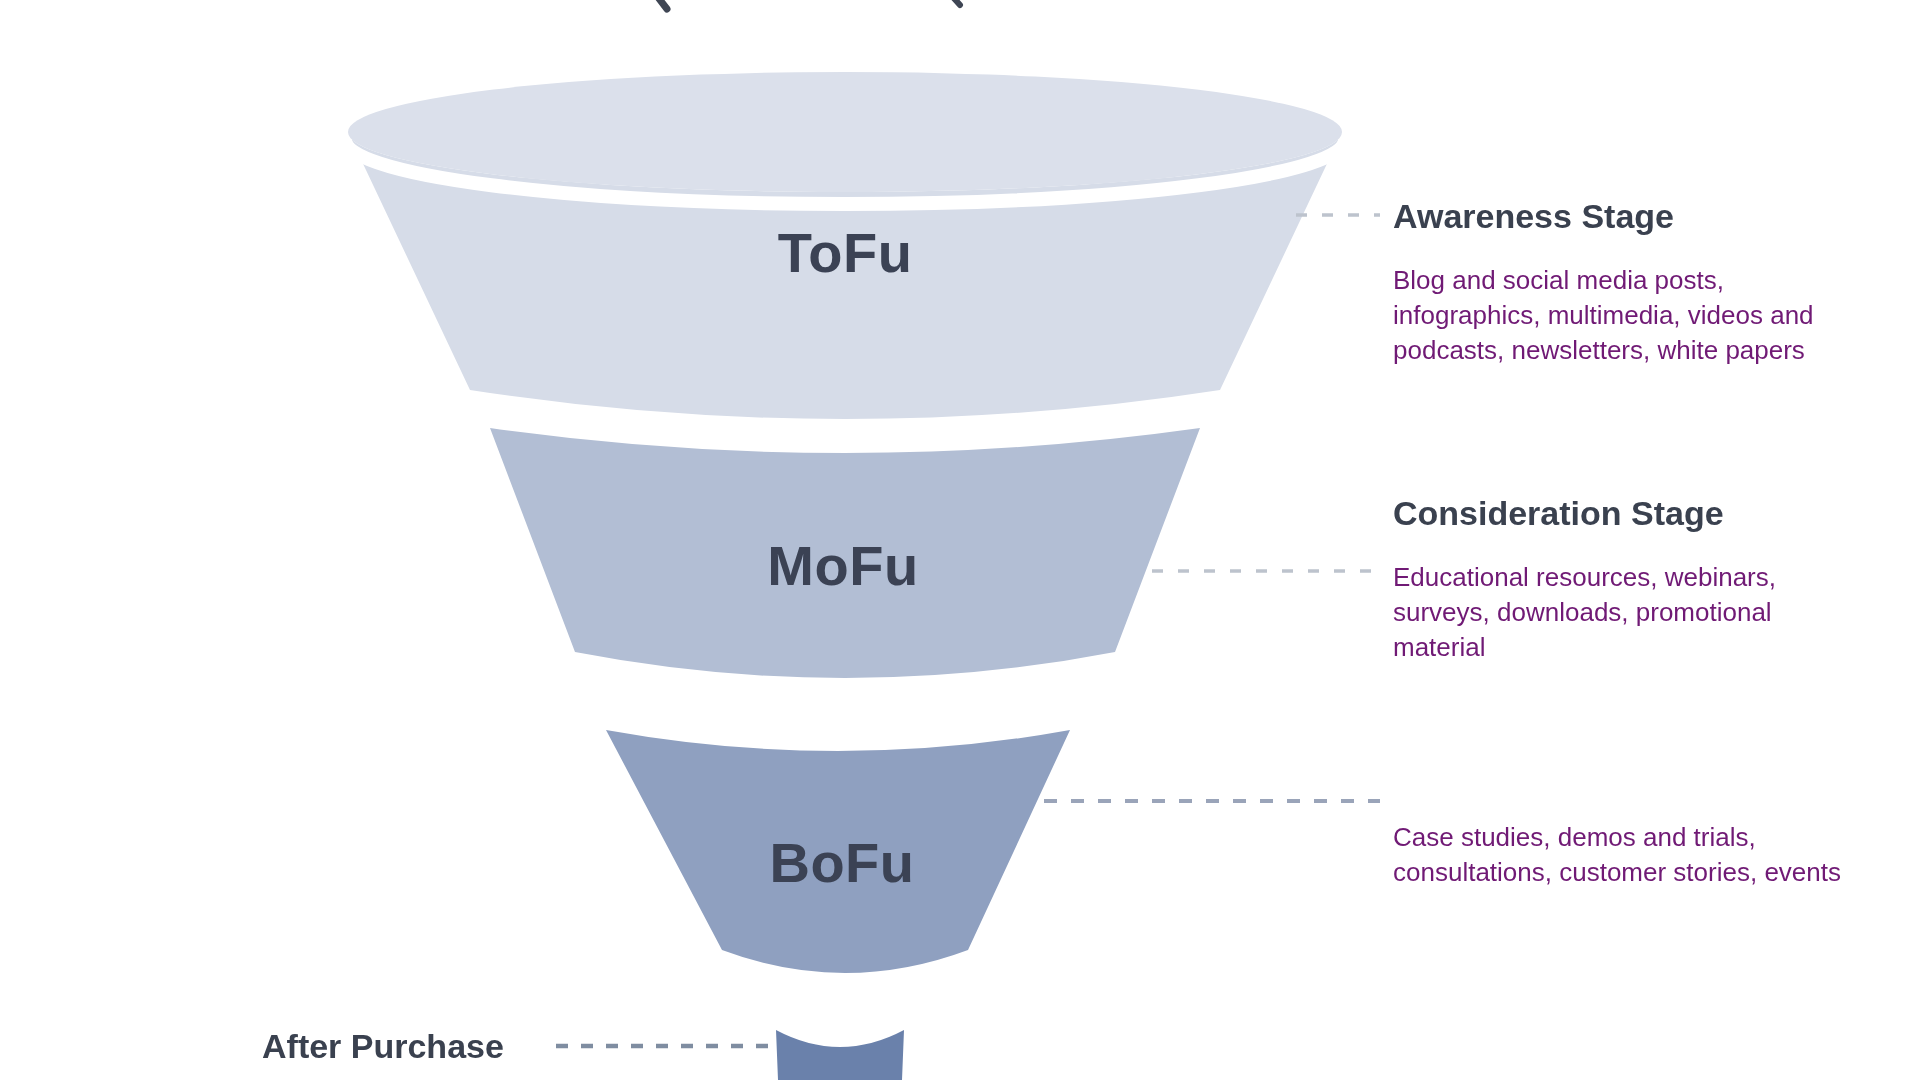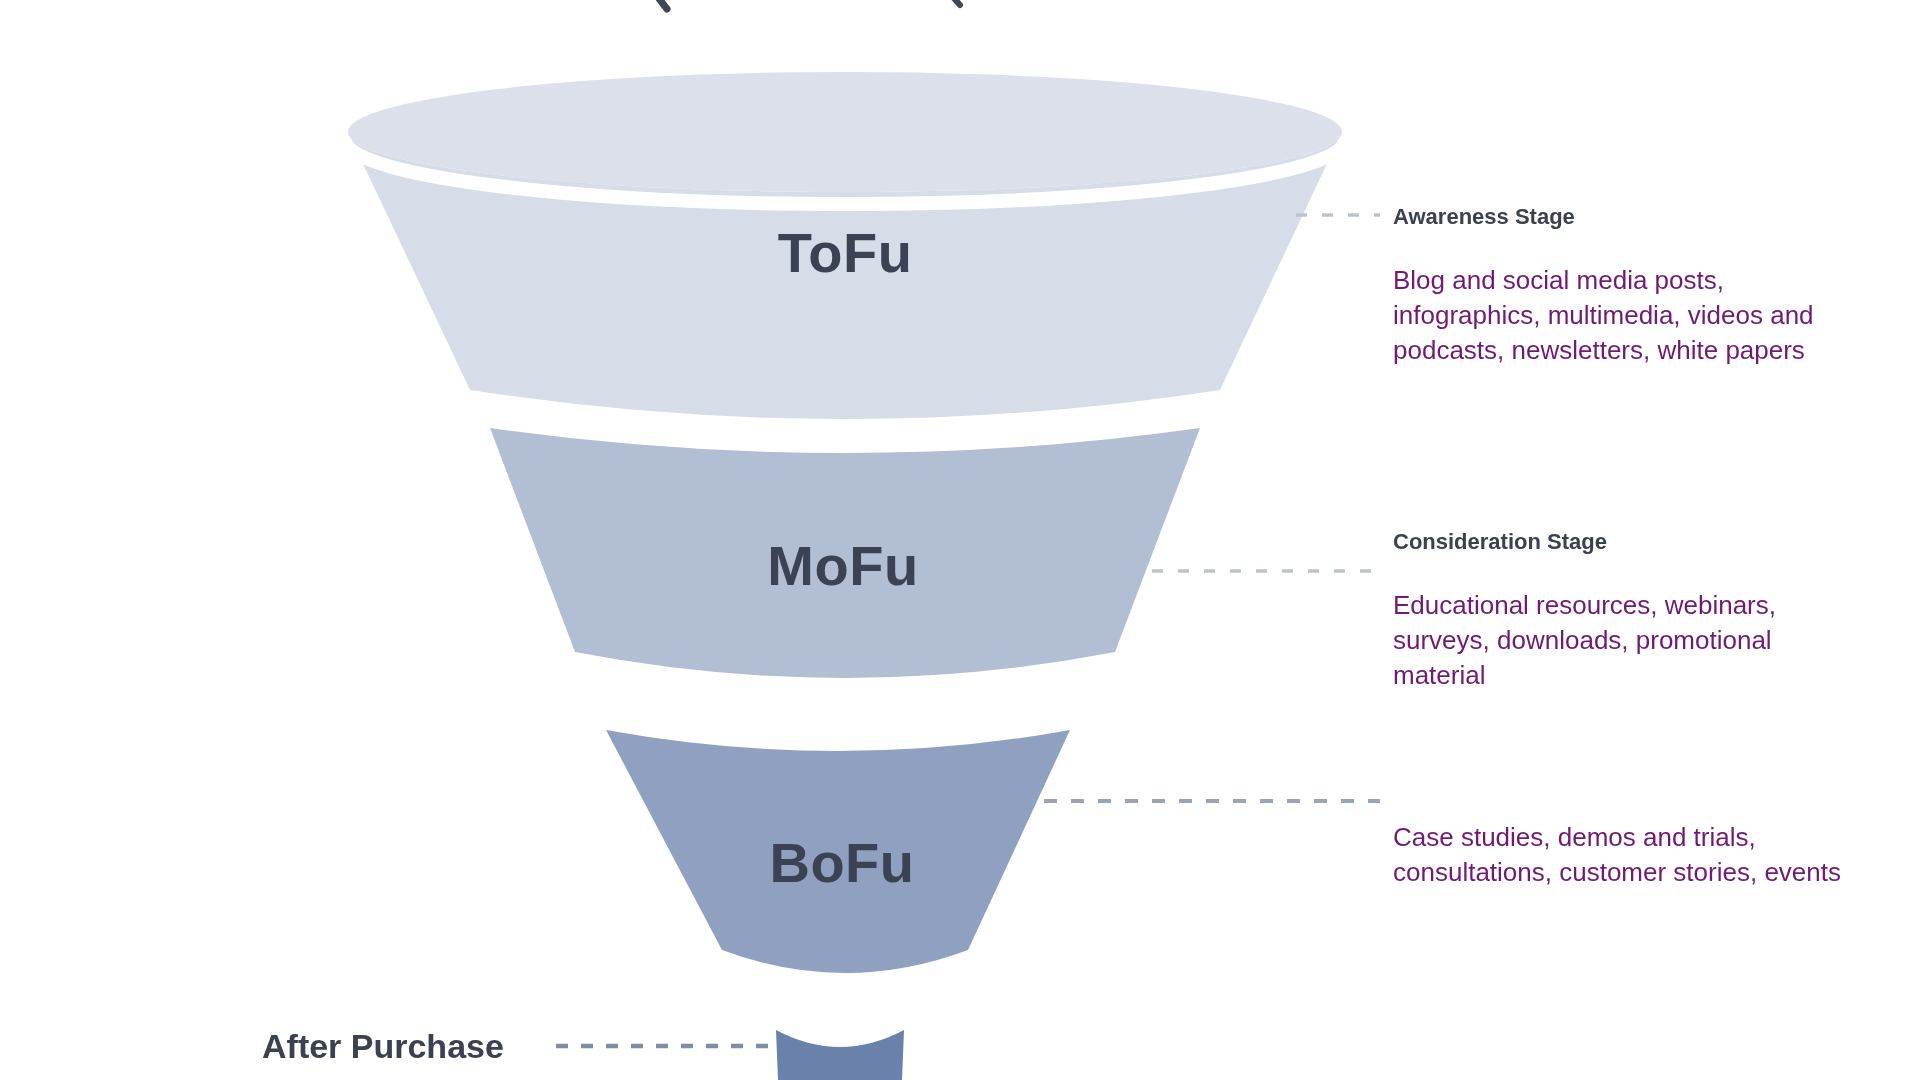--- a/index.html
+++ b/index.html
@@ -29,34 +29,34 @@
   #tofu-label { left: 845px; top: 252px; }
   #mofu-label { left: 843px; top: 565px; }
   #bofu-label { left: 842px; top: 862px; }
   .annotation {
     position: absolute;
     left: 1393px;
     width: 520px;
   }
   .annotation h3 {
     margin: 0;
-    font-size: 22px;
+    font-size: 34px;
     line-height: 39px;
     font-weight: 700;
     color: #3a414f;
   }
   .annotation p {
     margin: 27px 0 0 0;
     font-size: 26px;
     line-height: 35px;
     color: #701a75;
     white-space: pre-line;
   }
   #annotation-awareness     { top: 197px; }
-  #annotation-consideration { top: 494px; margin-top: 28px; }
+  #annotation-consideration { top: 494px; }
   #annotation-decision      { top: 793px; }
   #after-purchase-label {
     position: absolute;
     left: 262px;
     top: 1027px;
     font-size: 34px;
     line-height: 39px;
     font-weight: 700;
     color: #3a414f;
     white-space: nowrap;

